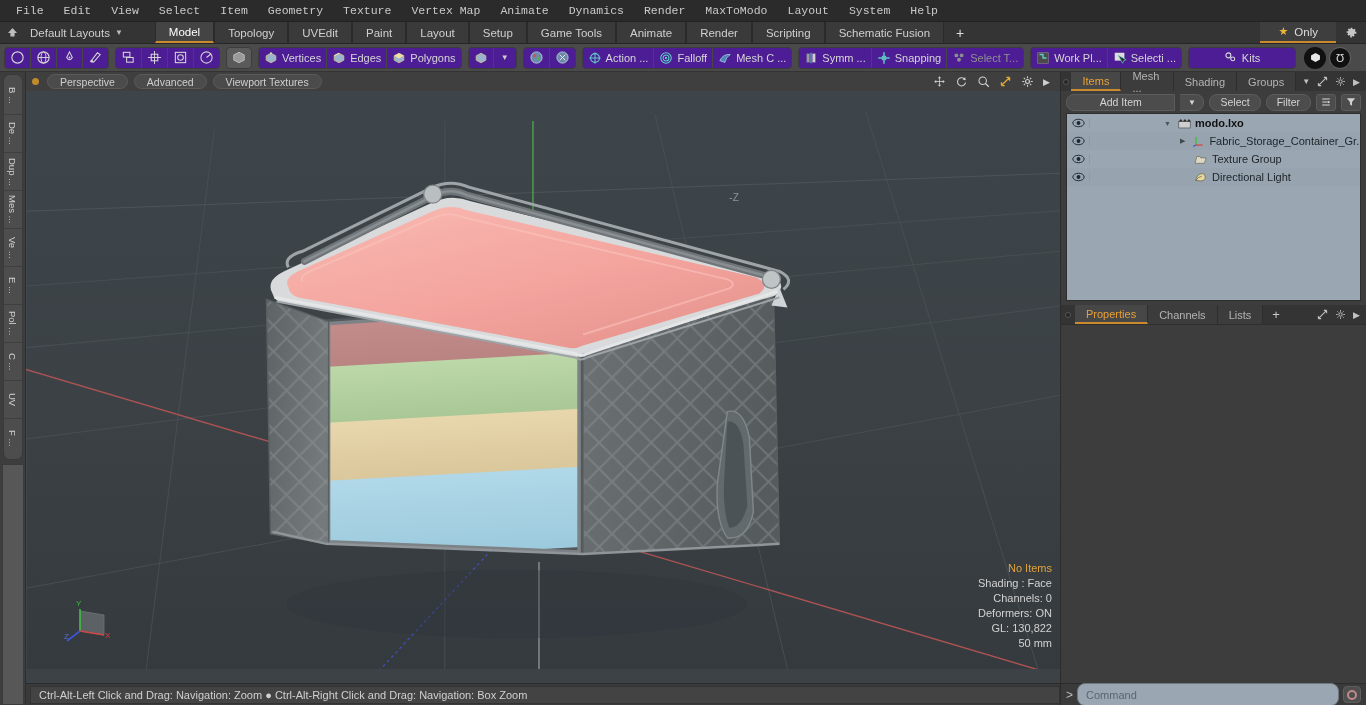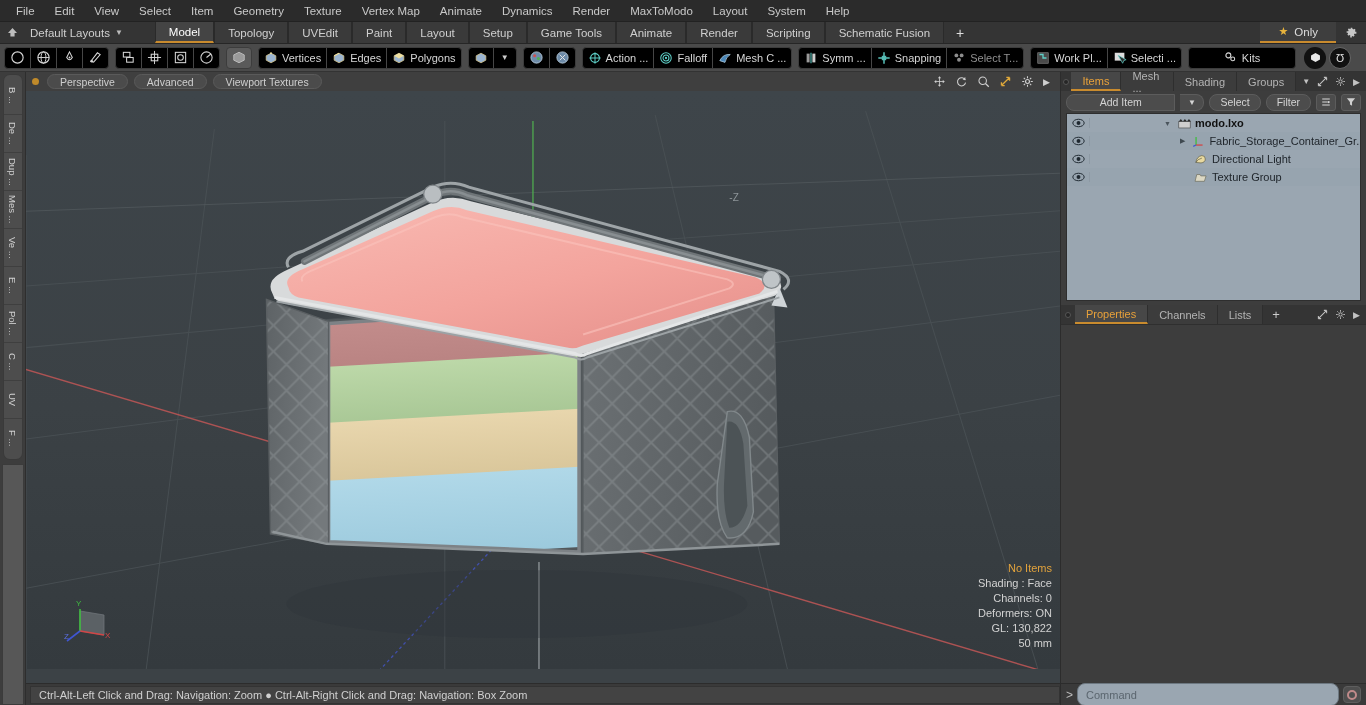--- a/index.html
+++ b/index.html
@@ -10,21 +10,21 @@
     font-size: 11px;
     color: #c8c8c8;
     overflow: hidden;
     -webkit-font-smoothing: antialiased;
   }
   #app { width: 1366px; height: 705px; position: relative; display: flex; flex-direction: column; background:#3d3d3d; }
 
   
   .menubar {
     height: 22px; background: #2b2b2b; display: flex; align-items: center;
-    padding-left: 6px; flex: 0 0 22px; border-bottom: 1px solid #222;
+    padding-left: 6px; flex: 0 0 22px; border-bottom: 1px solid #222; font-family: Liberation Mono, monospace;
   }
   .menubar .mi {
     padding: 3px 10px; color: #c9c9c9; font-size: 11.5px; white-space: nowrap; cursor: default;
   }
 
   
   .layoutbar {
     height: 22px; background: #343434; display: flex; align-items: stretch;
     flex: 0 0 22px; border-bottom: 1px solid #262626; position: relative;
   }
@@ -50,21 +50,21 @@
     border-bottom:2px solid #c98b2e; color:#dcdcdc; font-size:11.5px;
   }
   .onlybtn .star { color:#e8b33c; font-size:11px; }
   .gearbtn { display:flex; align-items:center; justify-content:center; width:30px; color:#c6c6c6; font-size:13px;}
 
   
   .toolbar {
     height: 28px; background: #4a4a4a; display:flex; align-items:center;
     flex: 0 0 28px; padding: 0 4px; gap: 0px; border-bottom:1px solid #333;
   }
-  .tgroup { display:flex; align-items:center; background:#000000; border:1px solid #3c3c3c; border-radius:4px; height:22px; margin-right:6px; }
+  .tgroup { display:flex; align-items:center; background:#4c1d95; border:1px solid #3c3c3c; border-radius:4px; height:22px; margin-right:6px; }
   .tbtn {
     height:20px; min-width:22px; display:flex; align-items:center; justify-content:center;
     gap:4px; padding:0 5px; color:#d6d6d6; font-size:11px; white-space:nowrap;
     border-right:1px solid #464646;
   }
   .tbtn:last-child { border-right:none; }
   .tbtn.dim { color:#909090; }
   .tbtn .lbl { font-size:11px; }
   .ico { display:inline-block; vertical-align:middle; }
 
@@ -788,48 +788,48 @@
                   <ellipse cx="8" cy="6" rx="7" ry="4.6" fill="none" stroke="#1f2830" stroke-width="1.2"></ellipse>
                   <circle cx="8" cy="6" r="2.4" fill="#1f2830"></circle>
                 </svg>
             </div>
             <div class="tcell-a"></div>
             <div class="tcell-b"></div>
             <div class="tcell-name">
               <span class="tname indent1">
                 <span style="width:10px;display:inline-block;"></span>
                 <span>
-                  <svg width="14" height="12" viewBox="0 0 16 14">
-                      <path d="M2 11 Q3 4 9 3 Q13 3 13 7 Q13 11 8 11.6 Z" fill="#e8d9a0" stroke="#5c5c4a" stroke-width="0.8"></path>
-                      <path d="M2 11 Q4 7 9 6" fill="none" stroke="#4a4a3a" stroke-width="0.7"></path>
+                  <svg width="14" height="11" viewBox="0 0 16 13">
+                      <path d="M1 11 L3 3 H7 L7.8 4.6 H14 L12 11 Z" fill="#dcd8c4" stroke="#6b6b5a" stroke-width="0.8"></path>
                     </svg>
                 </span>
-                <span>Directional Light</span>
+                <span>Texture Group</span>
               </span>
             </div>
           </div>
 
           <div class="trow">
             <div class="tcell-eye">
               <svg width="13" height="10" viewBox="0 0 16 12">
                   <ellipse cx="8" cy="6" rx="7" ry="4.6" fill="none" stroke="#1f2830" stroke-width="1.2"></ellipse>
                   <circle cx="8" cy="6" r="2.4" fill="#1f2830"></circle>
                 </svg>
             </div>
             <div class="tcell-a"></div>
             <div class="tcell-b"></div>
             <div class="tcell-name">
               <span class="tname indent1">
                 <span style="width:10px;display:inline-block;"></span>
                 <span>
-                  <svg width="14" height="11" viewBox="0 0 16 13">
-                      <path d="M1 11 L3 3 H7 L7.8 4.6 H14 L12 11 Z" fill="#dcd8c4" stroke="#6b6b5a" stroke-width="0.8"></path>
+                  <svg width="14" height="12" viewBox="0 0 16 14">
+                      <path d="M2 11 Q3 4 9 3 Q13 3 13 7 Q13 11 8 11.6 Z" fill="#e8d9a0" stroke="#5c5c4a" stroke-width="0.8"></path>
+                      <path d="M2 11 Q4 7 9 6" fill="none" stroke="#4a4a3a" stroke-width="0.7"></path>
                     </svg>
                 </span>
-                <span>Texture Group</span>
+                <span>Directional Light</span>
               </span>
             </div>
           </div>
 
           <div class="treebg-fill"></div>
         </div>
         <div class="tscroll"></div>
       </div>
 
       <div class="paneltabs">

